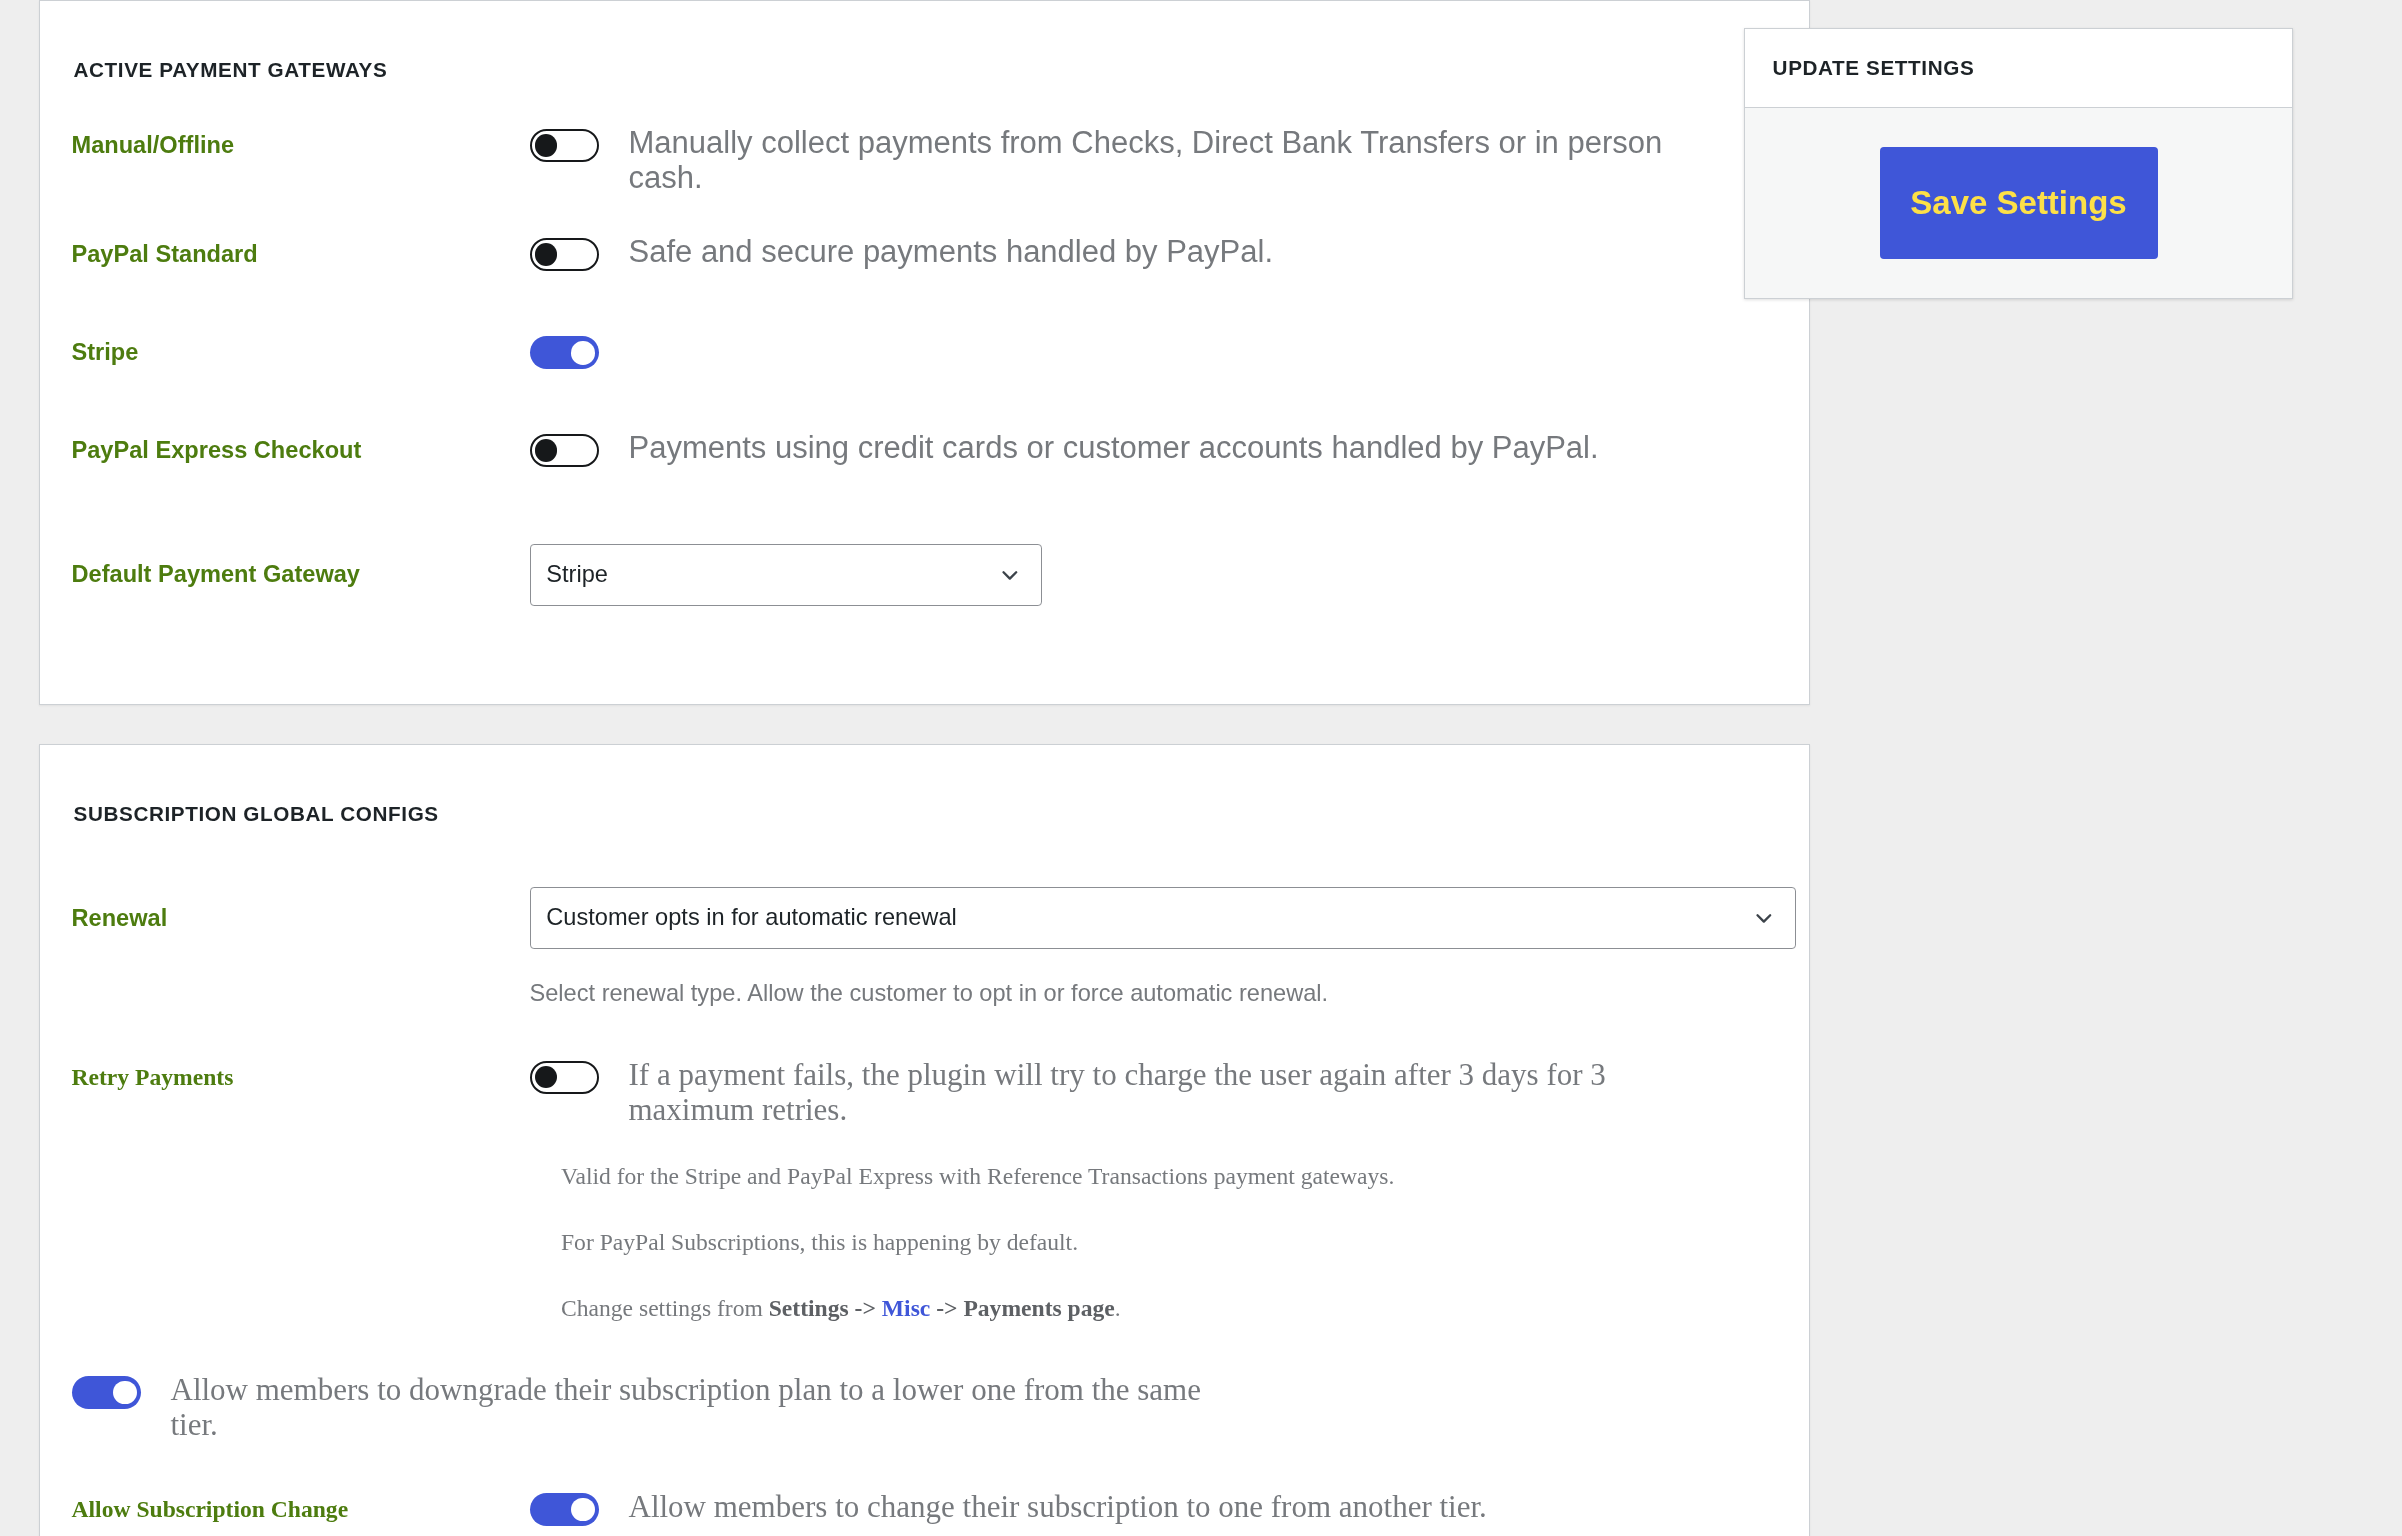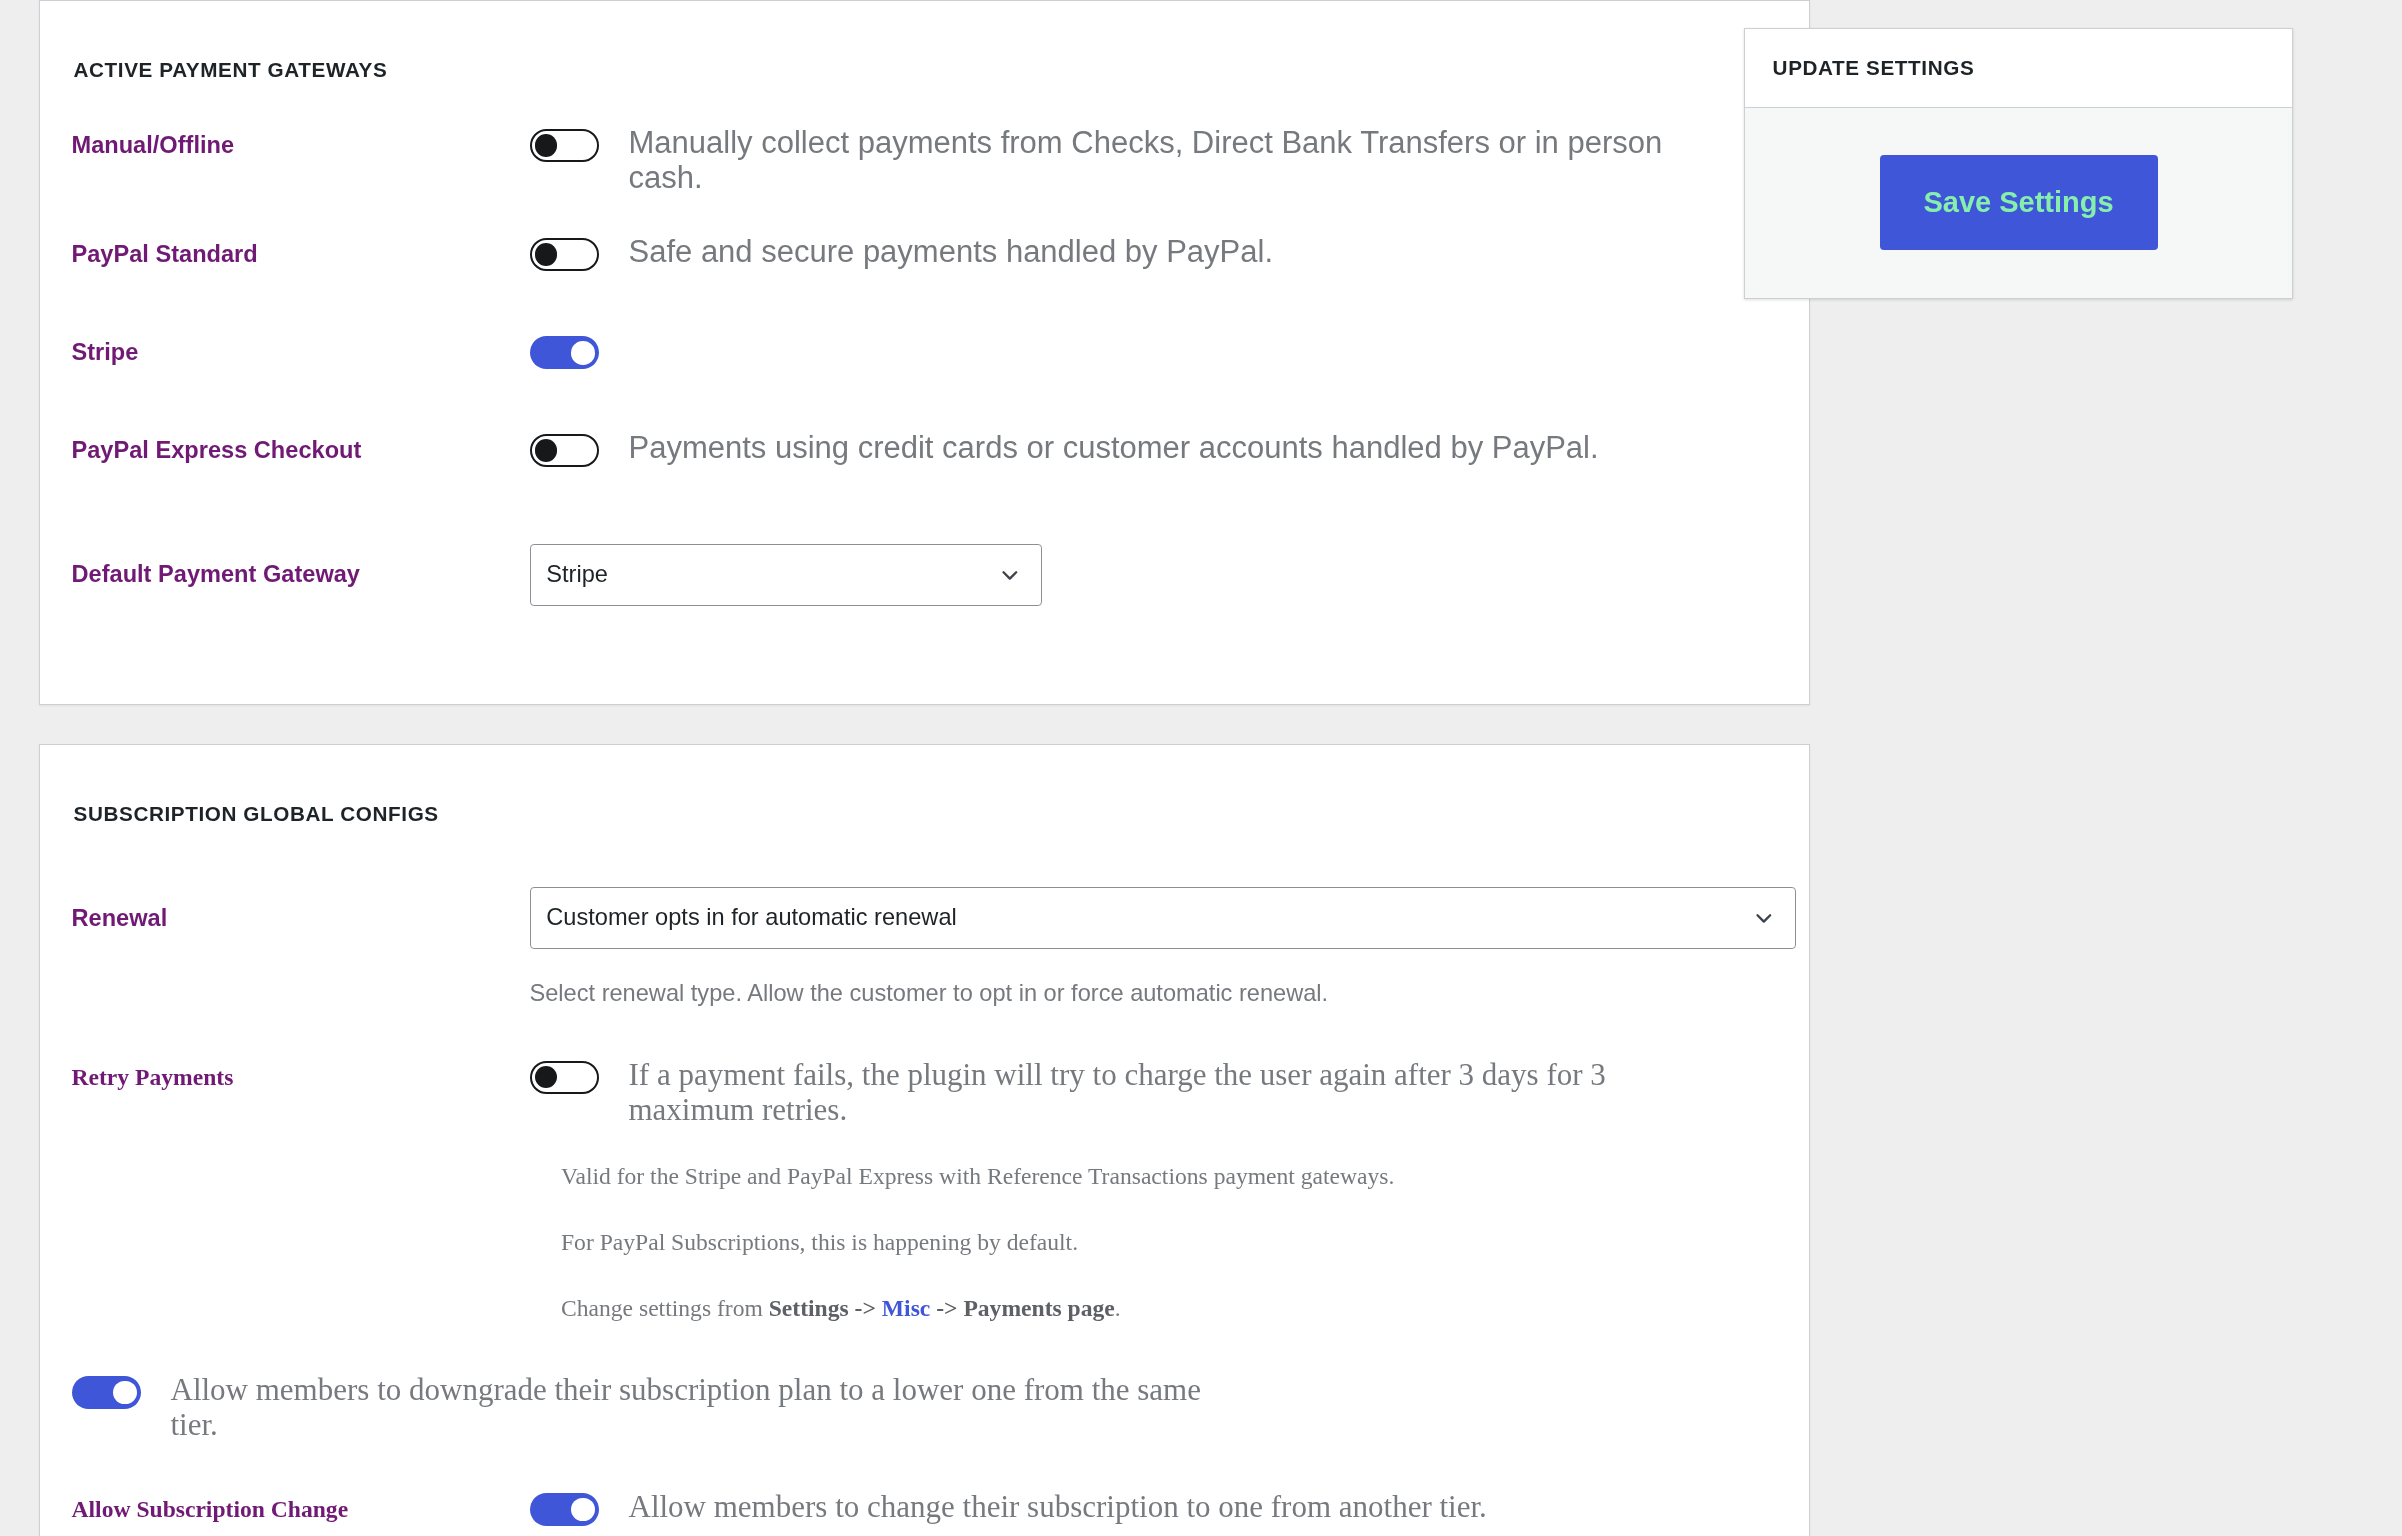--- a/index.html
+++ b/index.html
@@ -69,21 +69,21 @@
   .row {
     display: flex;
     align-items: flex-start;
     min-height: 55px;
   }
   .row-label {
     width: 458px;
     flex: 0 0 458px;
     font-size: 23.6px;
     font-weight: bold;
-    color: #701a75;
+    color: #4d7c0f;
     line-height: 31.5px;
     padding-top: 1px;
   }
   .row-control {
     flex: 1 1 auto;
     display: flex;
     align-items: flex-start;
   }
   .row-desc {
     font-size: 31px;
@@ -227,28 +227,28 @@
   }
   .panel-body {
     background: #f6f7f7;
     height: 190px;
     display: flex;
     align-items: center;
     justify-content: center;
   }
   .save-btn {
     background: #3f56d8;
-    color: #86efac;
+    color: #fde047;
     border: none;
     border-radius: 3.9px;
     font-family: "Liberation Sans", sans-serif;
-    font-size: 29px;
+    font-size: 33px;
     font-weight: bold;
     width: 278px;
-    height: 95px;
+    height: 112px;
     cursor: pointer;
     line-height: 1;
   }
 </style>
 </head>
 <body>
 
 <div class="page">
 
   <div class="main-col">

